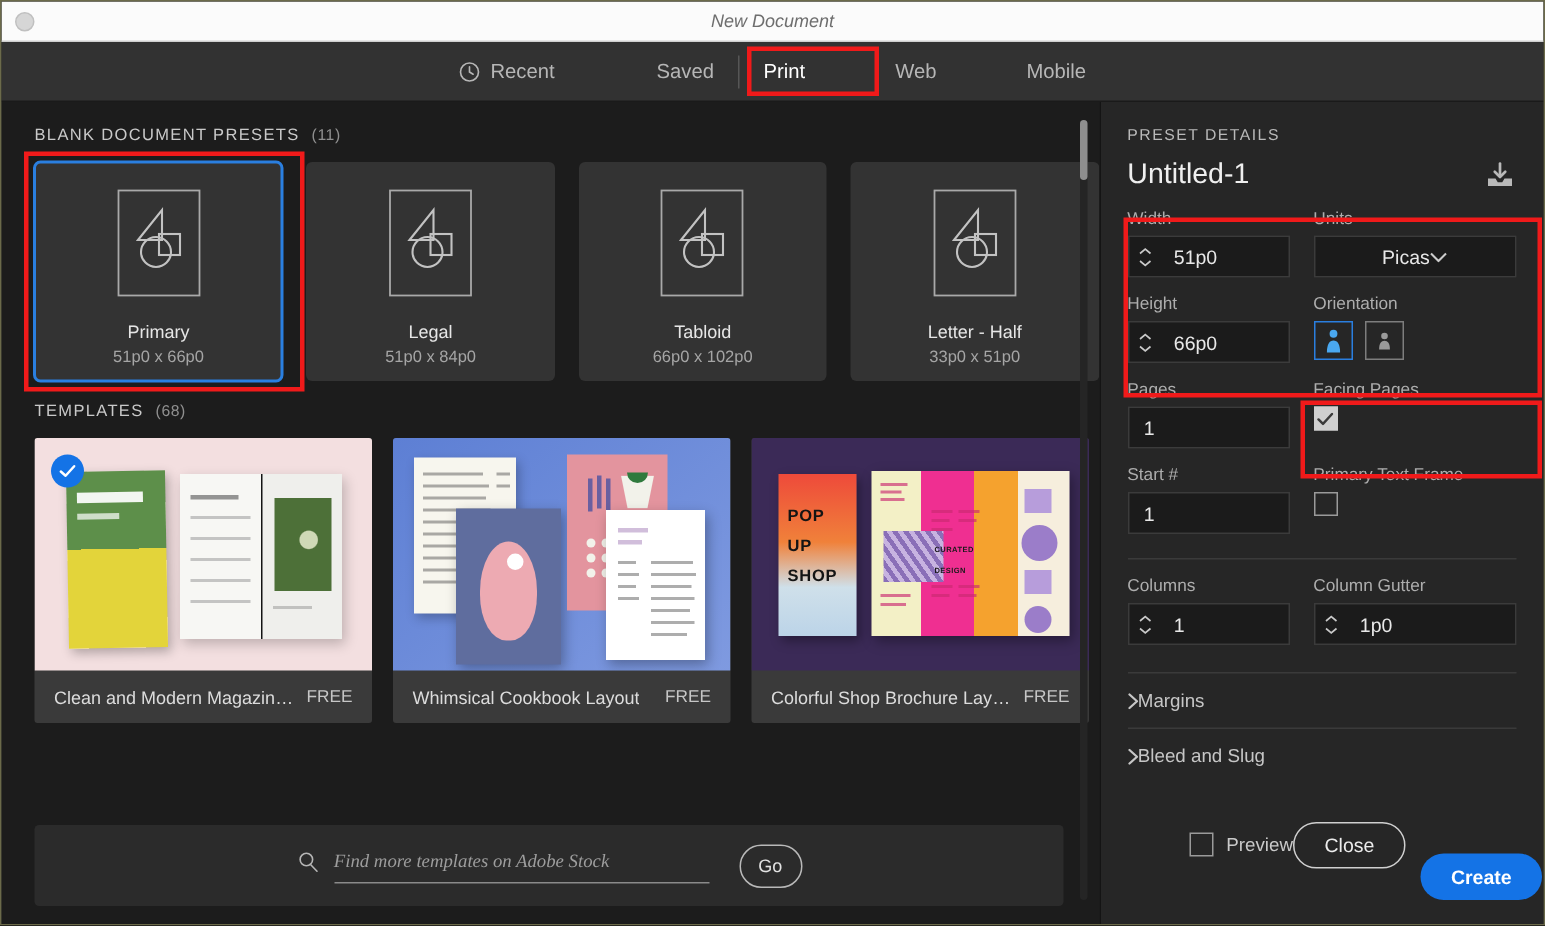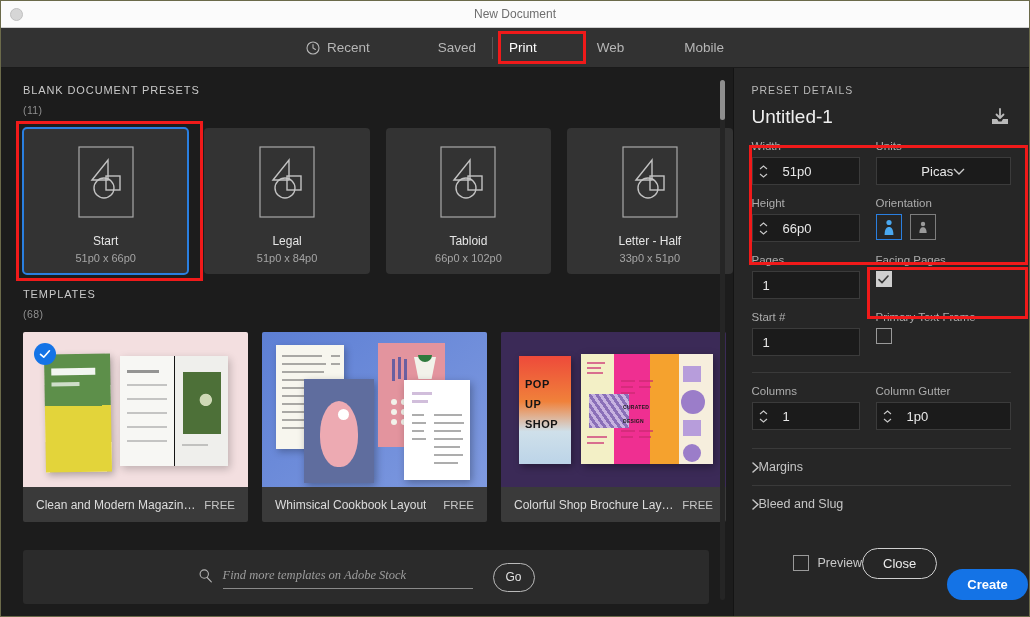--- a/index.html
+++ b/index.html
@@ -16,21 +16,21 @@
     border: 1px solid #6b6a4a;
     overflow: hidden;
   }
 
   
   .titlebar {
     position: relative;
     height: 27px;
     background: #fbfbfb;
     border-bottom: 1px solid #cfcfcf;
-    display: flex; align-items: center;
+    display: flex; align-items: center; font-style: italic;
   }
   .titlebar-dot {
     width: 13px; height: 13px; border-radius: 50%;
     background: #d6d6d6; border: 1px solid #c0c0c0;
     margin-left: 9px;
   }
   .titlebar-title {
     position: absolute; left: 0; right: 0; text-align: center;
     font-size: 12px; color: #6e6e6e;
   }
@@ -71,21 +71,21 @@
   
   .left {
     position: relative;
     width: 733px; height: 550px;
     background: #1c1c1c;
     overflow: hidden;
   }
   .section-head {
     font-size: 11px; letter-spacing: .9px; color: #c9c9c9;
     padding: 16px 0 0 22px;
-    display: flex; align-items: baseline; gap: 8px; flex-direction: column;
+    display: flex; align-items: baseline; gap: 8px;
   }
   .section-count { font-size: 10.5px; color: #8f8f8f; letter-spacing: .4px; }
 
   .preset-row { display: flex; gap: 16px; padding: 12px 0 0 22px; }
   .preset {
     width: 173px; height: 146px;
     background: #333333;
     border-radius: 4px;
     display: flex; flex-direction: column;
     align-items: center; justify-content: flex-start;
@@ -347,21 +347,21 @@
 
         <div class="preset selected">
           <span class="preset-icon">
             <svg viewBox="0 0 56 72" width="56" height="72">
               <rect x="1" y="1" width="54" height="70" fill="none" stroke="#a9a9a9" stroke-width="1.2"></rect>
               <path d="M14 34 L30 14 L30 34 Z" fill="none" stroke="#c2c2c2" stroke-width="1.4"></path>
               <rect x="28" y="30" width="14" height="14" fill="none" stroke="#c2c2c2" stroke-width="1.4"></rect>
               <circle cx="26" cy="42" r="10" fill="none" stroke="#c2c2c2" stroke-width="1.4"></circle>
             </svg>
           </span>
-          <div class="preset-name">Start</div>
+          <div class="preset-name">Primary</div>
           <div class="preset-size">51p0 x 66p0</div>
           <div class="preset-hl"></div>
         </div>
 
         <div class="preset">
           <span class="preset-icon">
             <svg viewBox="0 0 56 72" width="56" height="72">
               <rect x="1" y="1" width="54" height="70" fill="none" stroke="#a9a9a9" stroke-width="1.2"></rect>
               <path d="M14 34 L30 14 L30 34 Z" fill="none" stroke="#c2c2c2" stroke-width="1.4"></path>
               <rect x="28" y="30" width="14" height="14" fill="none" stroke="#c2c2c2" stroke-width="1.4"></rect>

